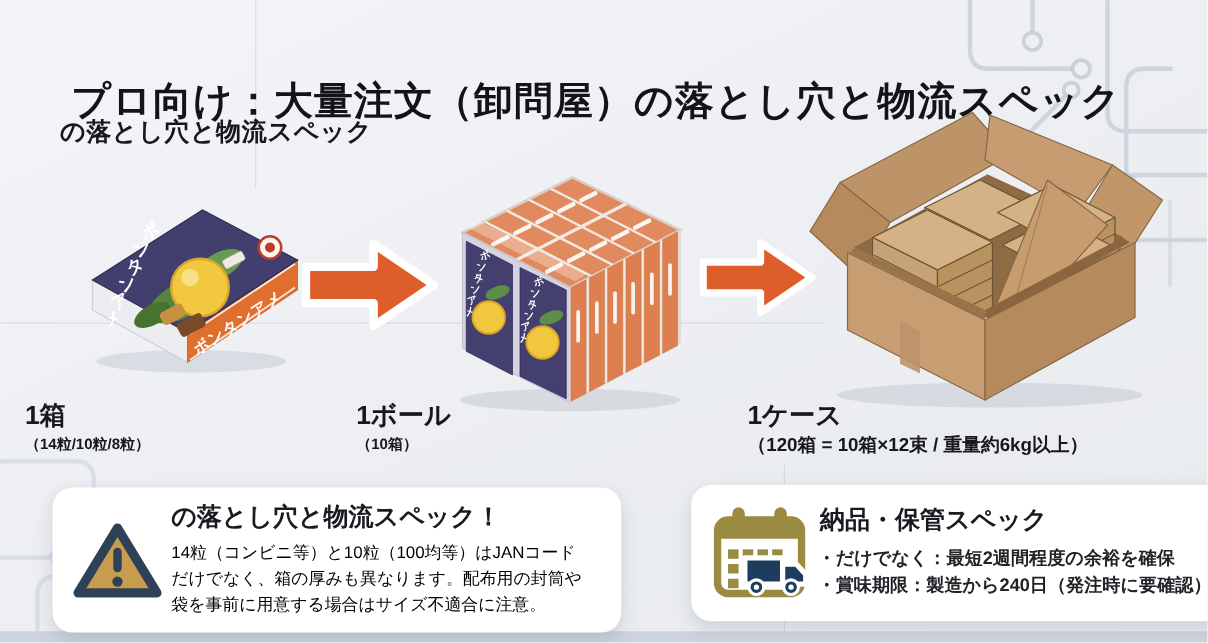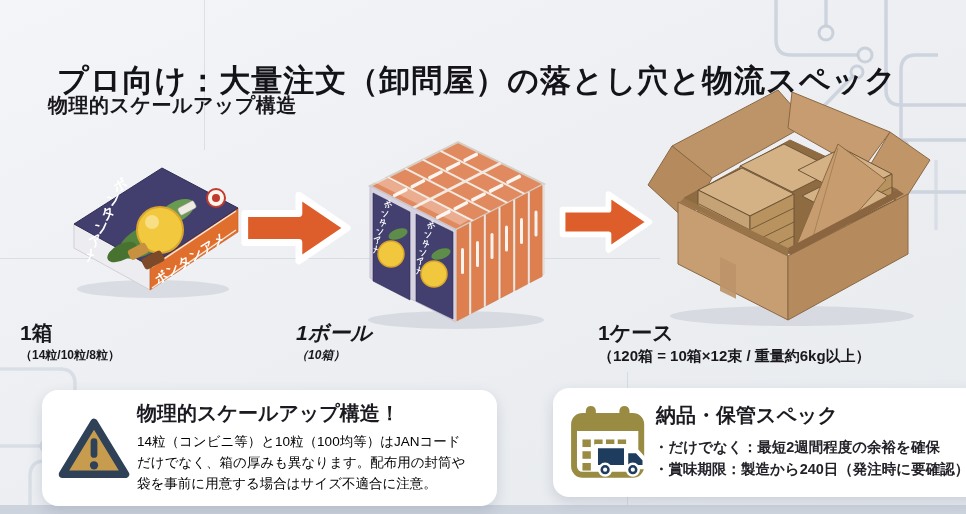--- a/index.html
+++ b/index.html
@@ -79,21 +79,21 @@
   </g>
 </svg>
 
 <div class="hairline" style="left:0;top:258px;width:660px;height:1px;"></div>
 <div class="hairline" style="left:627px;top:372px;width:1px;height:142px;"></div>
 <div class="hairline" style="left:204px;top:0;width:1px;height:150px;"></div>
 
 <div id="bottom-strip"></div>
 
 <div id="title" class="abs">プロ向け：大量注文（卸問屋）の落とし穴と物流スペック</div>
-<div id="subtitle" class="abs">物理的スケールアップ構造</div>
+<div id="subtitle" class="abs">の落とし穴と物流スペック</div>
 
 <svg class="abs" style="left:58px;top:148px;" width="190" height="158" viewBox="0 0 190 158">
   <ellipse cx="95" cy="141" rx="76" ry="9" fill="rgba(110,120,140,0.16)"></ellipse>
 
   <path d="M16 76 L92 118 L92 142 L16 100 Z" fill="#ededf1" stroke="#cfcfd6" stroke-width="1"></path>
 
   <path d="M92 118 L180 60 L180 84 L92 142 Z" fill="#E06F2E" stroke="#c25c22" stroke-width="0.6"></path>
   <path d="M94 119 L178 63" stroke="rgba(255,255,255,0.85)" stroke-width="1.4" fill="none"></path>
   <path d="M94 140 L178 82" stroke="rgba(255,255,255,0.85)" stroke-width="1.4" fill="none"></path>
   <text transform="translate(100,136) rotate(-33)" font-size="12.5" font-weight="bold" fill="#ffffff" letter-spacing="1">ボンタンアメ</text>
@@ -165,21 +165,21 @@
   <g fill="rgba(255,255,255,0.9)">
     <rect x="113" y="122" width="3" height="26" rx="1.5"></rect>
     <rect x="128" y="115" width="3" height="26" rx="1.5"></rect>
     <rect x="142.5" y="107" width="3" height="26" rx="1.5"></rect>
     <rect x="157" y="99.5" width="3" height="26" rx="1.5"></rect>
     <rect x="172" y="92" width="3" height="26" rx="1.5"></rect>
     <rect x="186.5" y="84.5" width="3" height="26" rx="1.5"></rect>
   </g>
   <path d="M26 56 L36 51 L122 93 L112 99 Z" fill="rgba(255,255,255,0.3)"></path>
 </svg>
-<div class="step-label" style="left:296px;top:321px;width:230px;font-style:italic;">
+<div class="step-label" style="left:285px;top:321px;width:230px;">
   <div class="main">1ボール</div>
   <div class="sub">（10箱）</div>
 </div>
 
 <svg class="abs" style="left:556px;top:184px;" width="100" height="76" viewBox="0 0 122 84">
   <path d="M8 27 H64 V8 L114 42 L64 76 V57 H8 Z" fill="#DE5E2B" stroke="#ffffff" stroke-width="7" stroke-linejoin="round"></path>
 </svg>
 
 <svg class="abs" style="left:640px;top:82px;" width="305" height="245" viewBox="0 0 305 245">
   <ellipse cx="152" cy="234" rx="122" ry="10" fill="rgba(110,120,140,0.16)"></ellipse>
@@ -231,21 +231,21 @@
   <div class="main">1ケース</div>
   <div class="sub small">（120箱 = 10箱×12束 / 重量約6kg以上）</div>
 </div>
 
 <div id="warning-panel" class="panel">
   <svg class="abs" style="left:16px;top:18px;" width="72" height="80" viewBox="0 0 96 86">
     <path d="M48 9 L90 78 L6 78 Z" fill="#C89C4F" stroke="#2E4157" stroke-width="10" stroke-linejoin="round"></path>
     <rect x="43.5" y="30" width="9" height="26" rx="4.5" fill="#2E4157"></rect>
     <circle cx="48" cy="66" r="5.5" fill="#2E4157"></circle>
   </svg>
-  <div id="warning-title" class="panel-title">物理的スケールアップ構造！</div>
+  <div id="warning-title" class="panel-title">の落とし穴と物流スペック！</div>
   <div id="warning-body">14粒（コンビニ等）と10粒（100均等）はJANコード
 だけでなく、箱の厚みも異なります。配布用の封筒や
 袋を事前に用意する場合はサイズ不適合に注意。</div>
 </div>
 
 <div id="spec-panel" class="panel">
   <svg class="abs" style="left:16px;top:14px;" width="84" height="80" viewBox="0 0 100 94">
     <rect x="6" y="16" width="80" height="70" rx="10" fill="#ffffff" stroke="#9A8B42" stroke-width="7"></rect>
     <path d="M6 26 Q6 16 16 16 H76 Q86 16 86 26 V34 H6 Z" fill="#9A8B42"></path>
     <rect x="20" y="4" width="12" height="20" rx="6" fill="#9A8B42"></rect>

